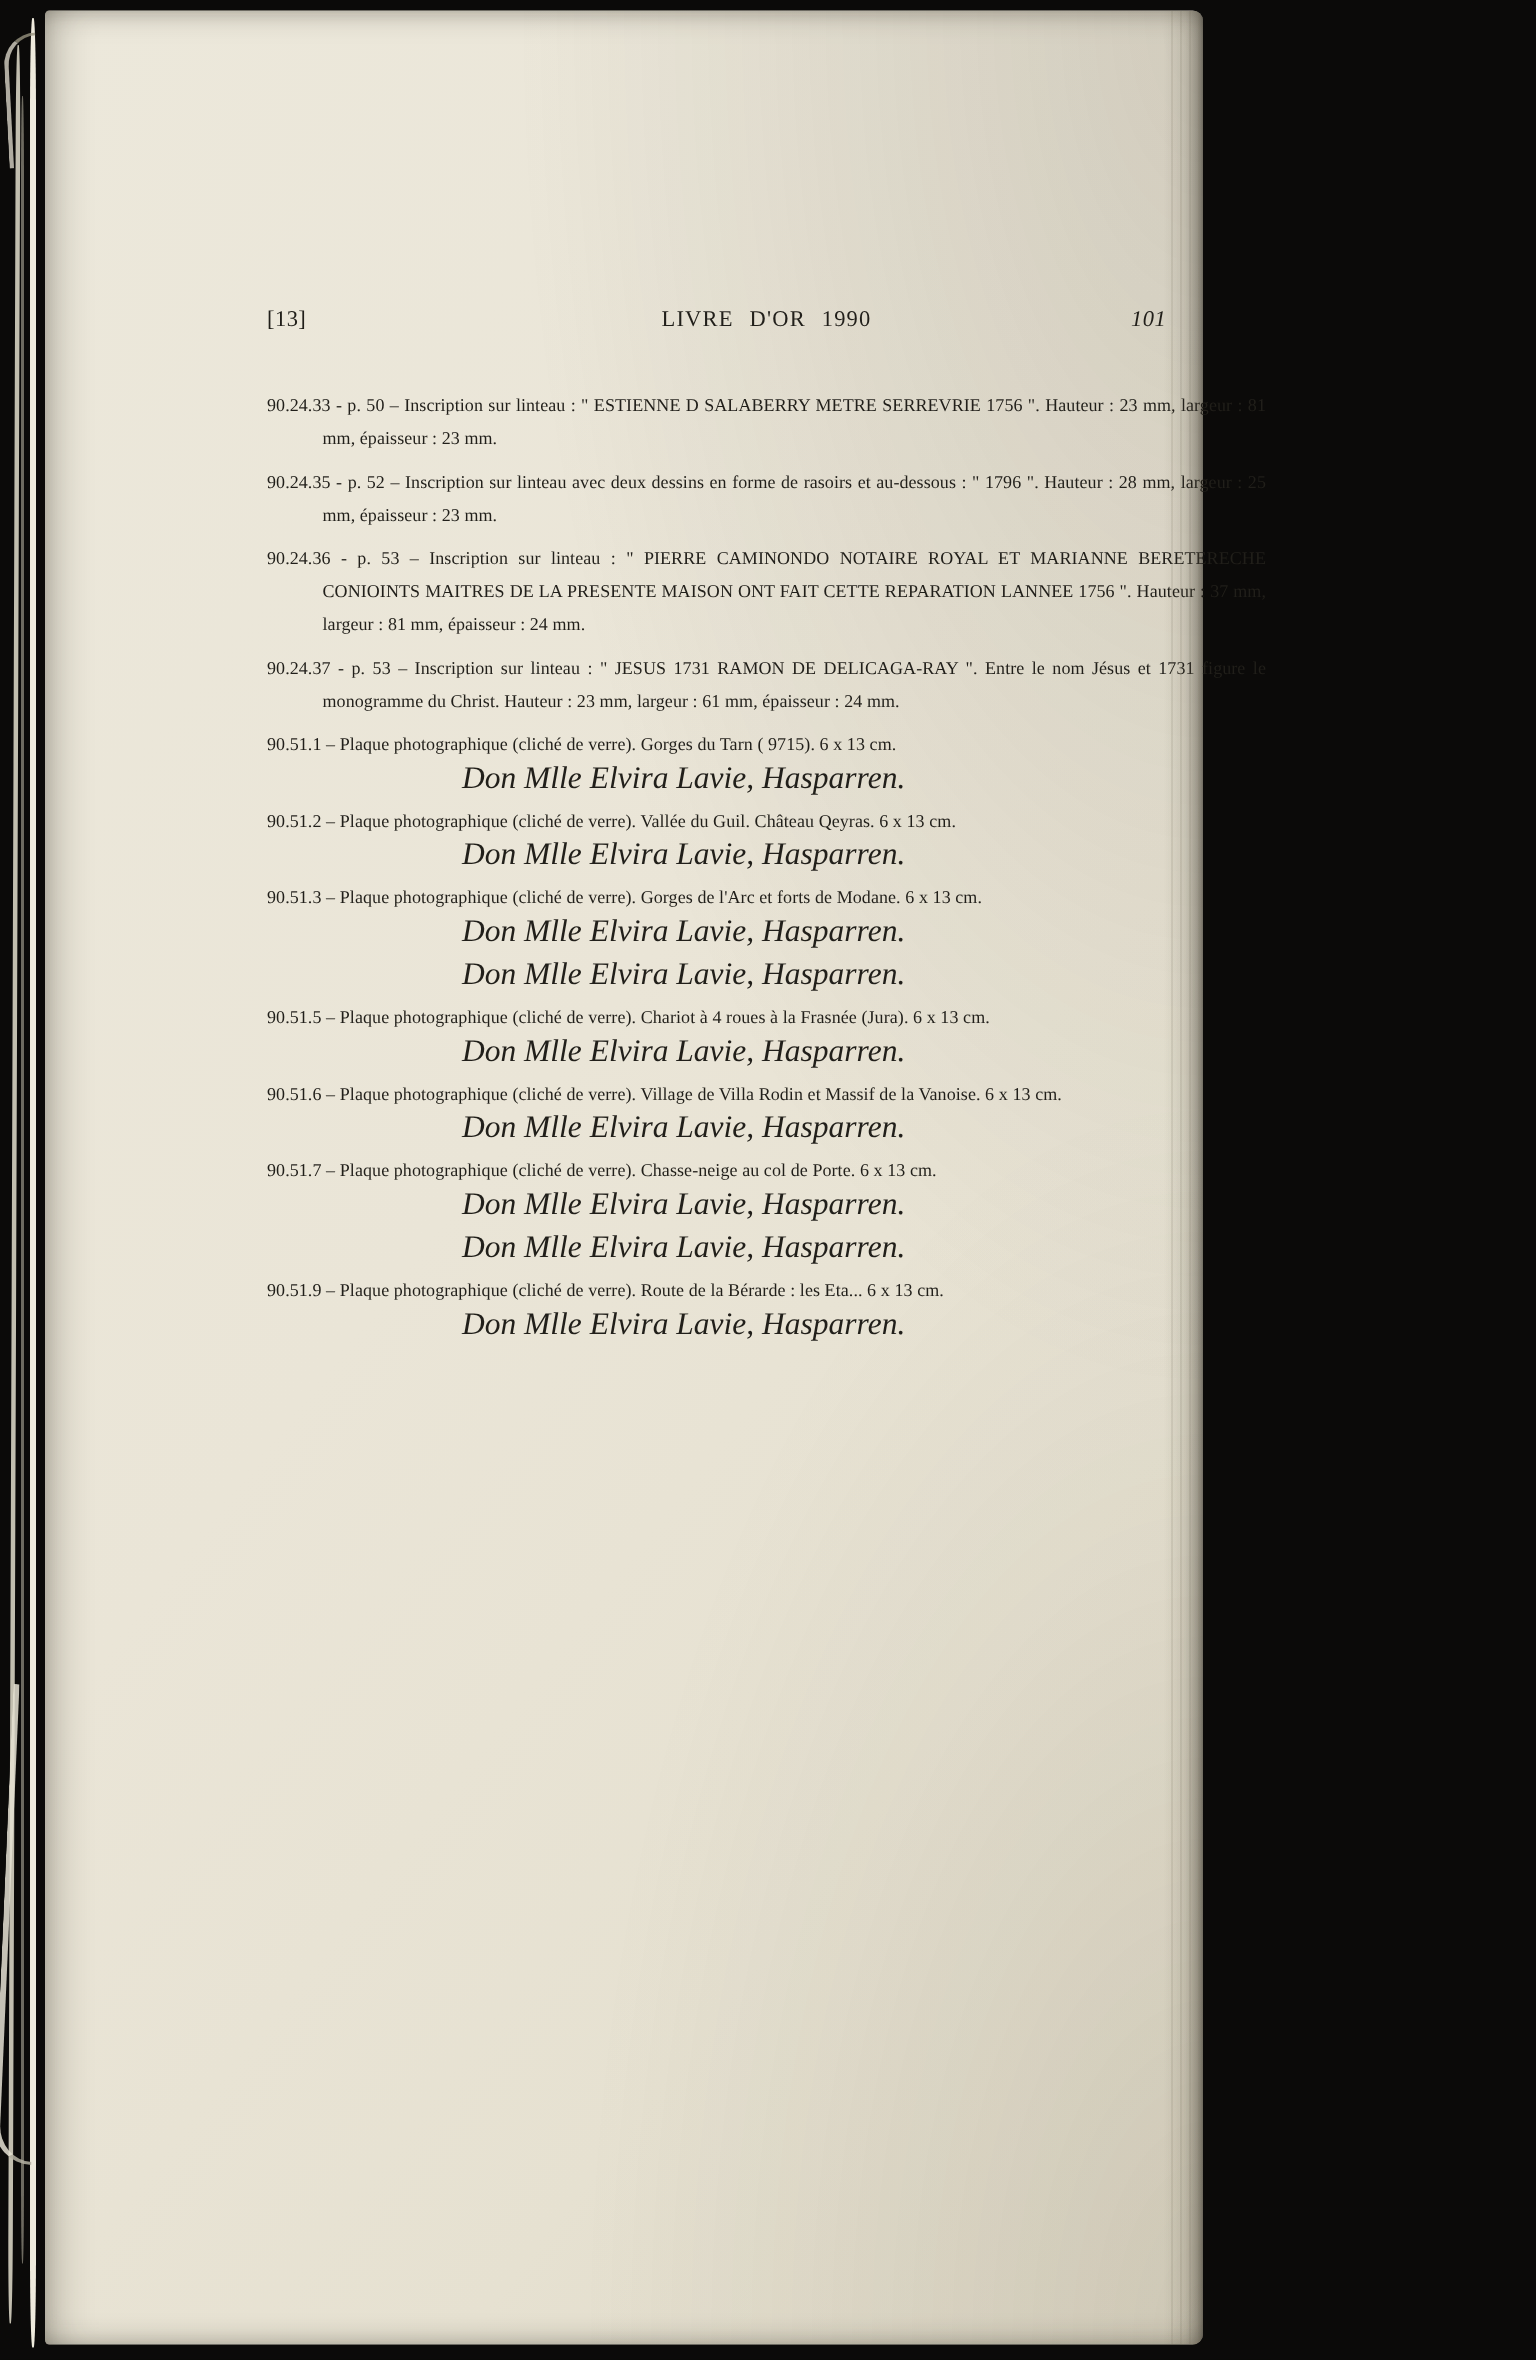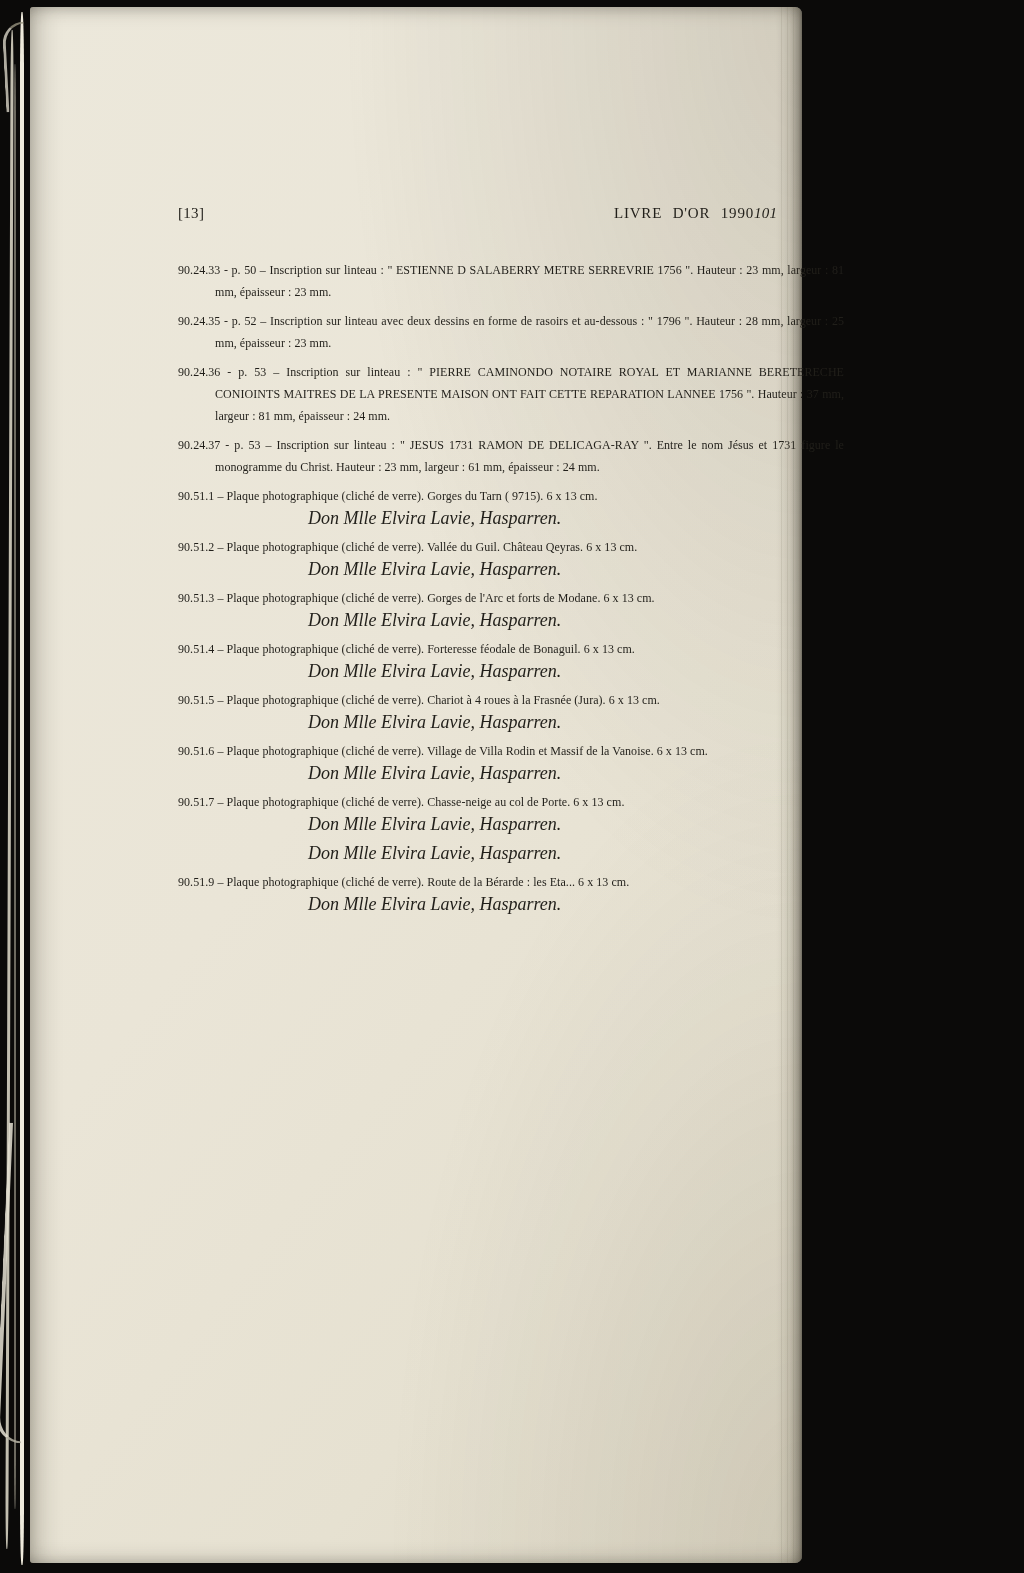--- a/index.html
+++ b/index.html
@@ -54,33 +54,33 @@
 
   
   .content-col { position:absolute; left:148px; top:0; width:666px; color:#211f1a; }
 
   .running-head {
     position:absolute; top:198px; left:0; width:100%;
     display:flex; align-items:baseline;
     font-size:15px; letter-spacing:.3px;
   }
   .rh-left  { width:90px; }
-  .rh-center{ flex:1; text-align:right; word-spacing:6px; letter-spacing:.8px; }
+  .rh-center{ flex:1; text-align:center; word-spacing:6px; letter-spacing:.8px; }
   .rh-right { width:90px; text-align:left;font-style:italic; }
 
   .entries { position:absolute; top:252px; left:0; width:100%; }
   .entry { margin-bottom:7px; }
   .entry-text {
     font-size:12px; line-height:22px;
     text-align:justify;
     padding-left:37px; text-indent:-37px;
     letter-spacing:.05px;
   }
   .don {
-    font-size:18px; line-height:22px;
+    font-size:21px; line-height:22px;
     font-style:italic;
     padding-left:130px;
   }
 </style>
 </head>
 <body>
 
 <div class="spine">
   <div class="page-edge pe1"></div>
   <div class="page-edge pe2"></div>
@@ -117,21 +117,20 @@
         </div>
         <div class="entry">
           <p class="entry-text"><span class="entry-id">90.51.2</span> – Plaque photographique (cliché de verre). Vallée du Guil. Château Qeyras. 6 x 13 cm.</p>
           <p class="don">Don Mlle Elvira Lavie, Hasparren.</p>
         </div>
         <div class="entry">
           <p class="entry-text"><span class="entry-id">90.51.3</span> – Plaque photographique (cliché de verre). Gorges de l'Arc et forts de Modane. 6 x 13 cm.</p>
           <p class="don">Don Mlle Elvira Lavie, Hasparren.</p>
         </div>
         <div class="entry">
-          <p class="entry-text"><span class="entry-id">90.51.4</span> – Plaque photographique (cliché de verre). Forteresse féodale de Bonaguil. 6 x 13 cm.</p>
           <p class="don">Don Mlle Elvira Lavie, Hasparren.</p>
         </div>
         <div class="entry">
           <p class="entry-text"><span class="entry-id">90.51.5</span> – Plaque photographique (cliché de verre). Chariot à 4 roues à la Frasnée (Jura). 6 x 13 cm.</p>
           <p class="don">Don Mlle Elvira Lavie, Hasparren.</p>
         </div>
         <div class="entry">
           <p class="entry-text"><span class="entry-id">90.51.6</span> – Plaque photographique (cliché de verre). Village de Villa Rodin et Massif de la Vanoise. 6 x 13 cm.</p>
           <p class="don">Don Mlle Elvira Lavie, Hasparren.</p>
         </div>

